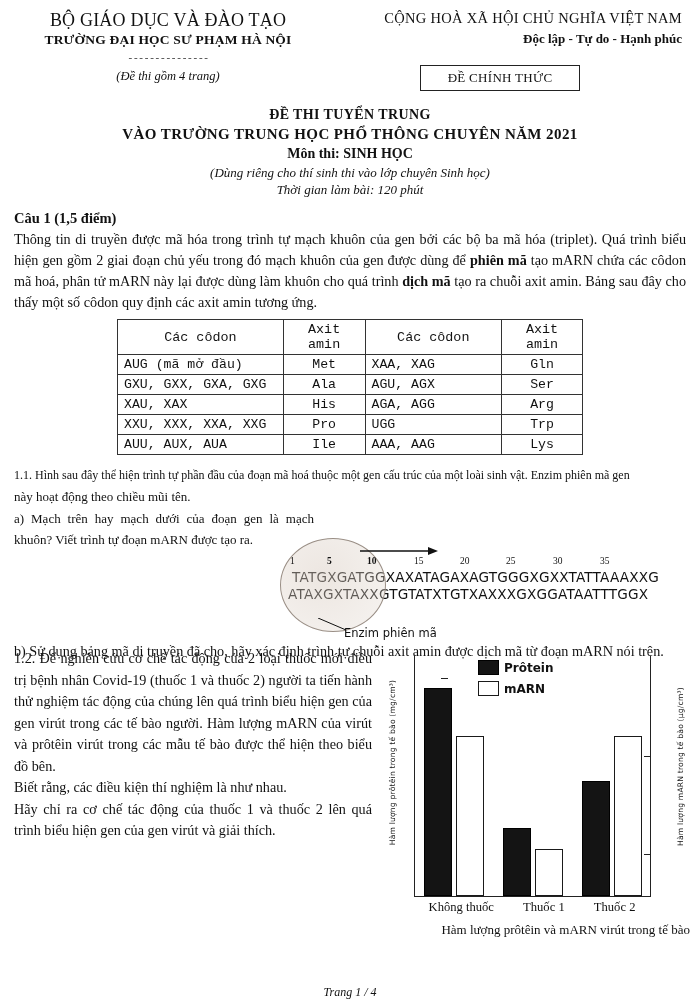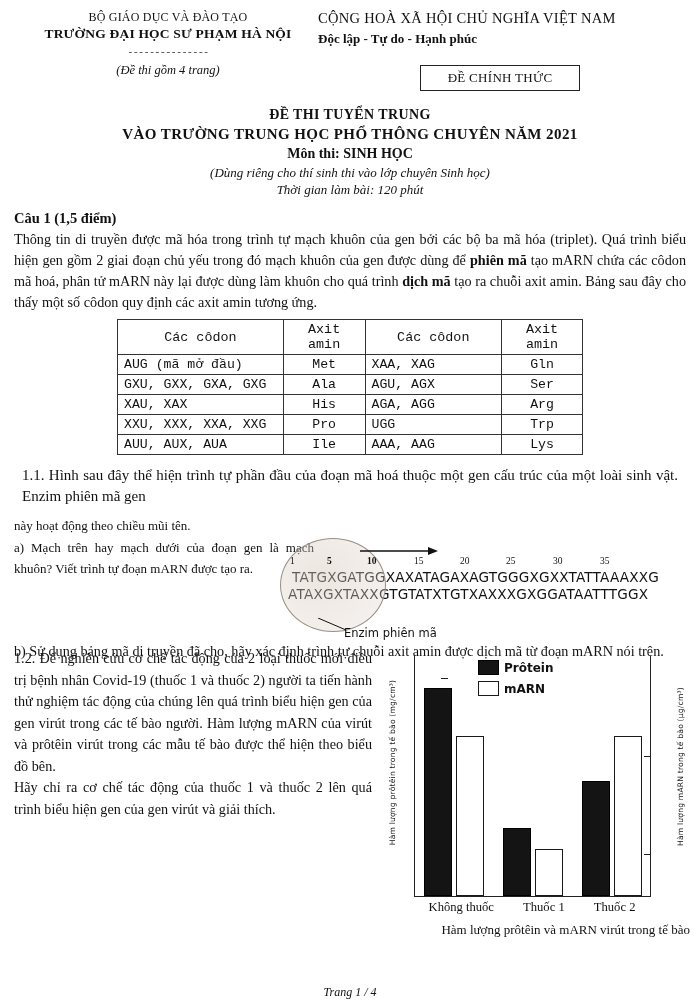--- a/index.html
+++ b/index.html
@@ -9,22 +9,22 @@
     font-family:"Liberation Serif", serif;
     color:#111;
     position:relative;
     overflow:hidden;
   }
   .page{position:relative;width:700px;height:1007px;padding:0;box-sizing:border-box;}
 
   
   .hdr{display:flex;padding:10px 18px 0 18px;}
   .hdr-left{width:300px;text-align:center;}
-  .hdr-right{flex:1;text-align:left;}
-  .hdr-l1{font-size:12px;letter-spacing:.2px;}
+  .hdr-right{flex:1;text-align:right;}
+  .hdr-l1{font-size:18px;letter-spacing:.2px;}
   .hdr-l2{font-size:13.5px;font-weight:bold;letter-spacing:.2px;margin-top:1px;}
   .dashes{font-size:11px;letter-spacing:-.5px;margin-top:3px;color:#333;}
   .pages-note{font-style:italic;font-size:12.5px;margin-top:6px;}
   .hdr-r1{font-size:14.5px;letter-spacing:.3px;}
   .hdr-r2{font-size:13px;font-weight:bold;margin-top:4px;}
   .official-wrap{display:flex;justify-content:center;margin-top:18px;}
   .official{
     border:1px solid #222;padding:4px 27px;font-size:13px;letter-spacing:.3px;
   }
 
@@ -53,21 +53,21 @@
   }
   table.codon th{text-align:center;font-size:13.4px;}
   td.c1{width:175px;}
   td.c2,th.c2{width:76px;text-align:center;}
   td.c3{width:140px;}
   td.c4,th.c4{width:75px;text-align:center;}
   td.bold{font-weight:bold;}
 
   
   .sec11{margin-top:10px;}
-  .s11-first{font-size:15px;line-height:21px;text-align:justify;margin:8px;}
+  .s11-first{font-size:12px;line-height:21px;text-align:justify;margin:0;}
   .leftcol{width:300px;float:left;}
   .leftcol p{font-size:13px;line-height:21.5px;margin:0;text-align:justify;}
 
   
   .dnafig{
     position:absolute;left:288px;top:556px;width:400px;height:80px;
   }
   .ruler{position:relative;height:13px;font-size:9.5px;color:#111;}
   .ruler span{position:absolute;top:0;}
   .ruler .bold{font-weight:bold;}
@@ -255,20 +255,21 @@
     </svg>
     <div class="enzlabel">Enzim phiên mã</div>
   </div>
 
   <div style="position:absolute;left:14px;top:641px;width:672px;">
     <p class="para">b) Sử dụng bảng mã di truyền đã cho, hãy xác định trình tự chuỗi axit amin được dịch mã từ đoạn mARN nói trên.</p>
   </div>
 
   <div class="sec12">
     <p>1.2. Để nghiên cứu cơ chế tác động của 2 loại thuốc mới điều trị bệnh nhân Covid-19 (thuốc 1 và thuốc 2) người ta tiến hành thử nghiệm tác động của chúng lên quá trình biểu hiện gen của gen virút trong các tế bào người. Hàm lượng mARN của virút và prôtêin virút trong các mẫu tế bào được thể hiện theo biểu đồ bên.</p>
+    <p>Biết rằng, các điều kiện thí nghiệm là như nhau.</p>
     <p>Hãy chỉ ra cơ chế tác động của thuốc 1 và thuốc 2 lên quá trình biểu hiện gen của gen virút và giải thích.</p>
   </div>
 
   <div class="chart">
     <div class="ylabel-l">Hàm lượng prôtêin trong tế bào (mg/cm³)</div>
     <div class="ylabel-r">Hàm lượng mARN trong tế bào (µg/cm³)</div>
 
     <div class="legend">
       <div class="lg-row">
         <span class="lg-sw protein"></span>

